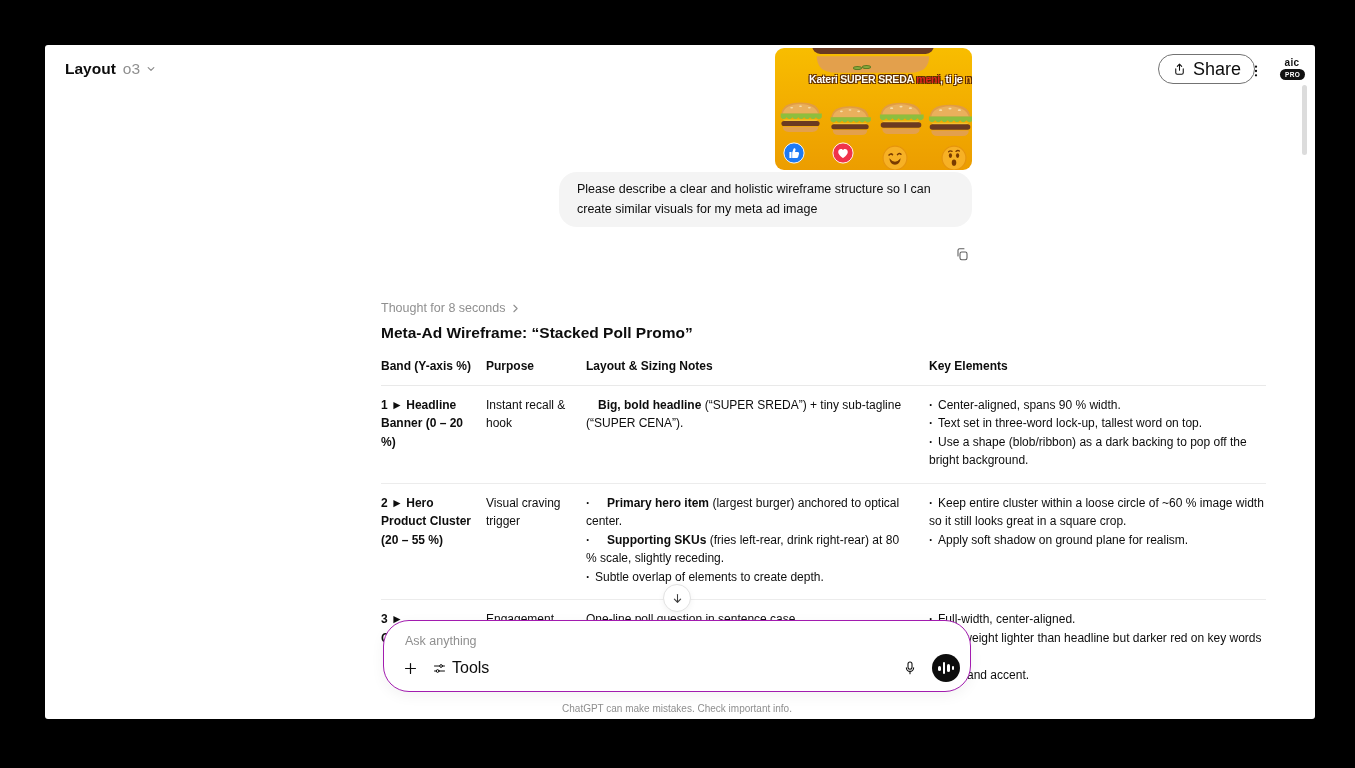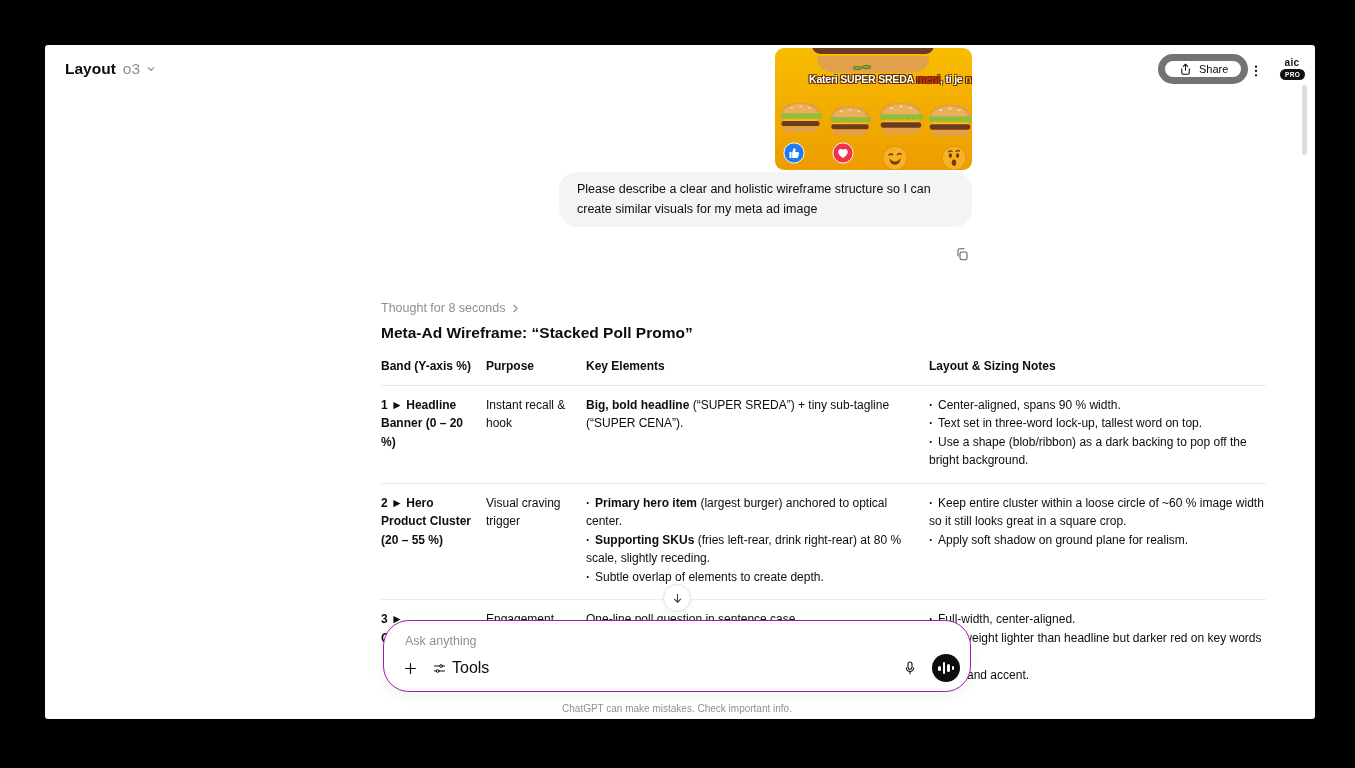--- a/index.html
+++ b/index.html
@@ -5,21 +5,21 @@
   * { margin:0; padding:0; box-sizing:border-box; }
   html,body { background:#000; }
   body { font-family:"Liberation Sans", sans-serif; width:1355px; height:768px; overflow:hidden; }
   .canvas { position:relative; width:1355px; height:768px; background:#000; border-radius:26px; overflow:hidden; }
   .window { position:absolute; left:45px; top:45px; width:1270px; height:674px; background:#fff; border-radius:3px; overflow:hidden; }
 
   
   .model-switcher { position:absolute; left:14px; top:11px; display:flex; align-items:center; gap:4px; padding:4px 6px; border-radius:8px; cursor:pointer; }
   .app-name { font-size:15.5px; font-weight:700; color:#0d0d0d; }
   .model-name { font-size:15.5px; font-weight:400; color:#8f8f8f; margin-left:3px; }
-  .share-btn { position:absolute; left:1113px; top:9px; height:30px; display:flex; align-items:center; gap:6px; padding:0 13px; border:7px solid #737373; border-radius:16px; background:#fff; font-size:11px; color:#0d0d0d; cursor:pointer; }
+  .share-btn { position:absolute; left:1113px; top:9px; height:30px; display:flex; align-items:center; gap:6px; padding:0 13px; border:1px solid #737373; border-radius:16px; background:#fff; font-size:18px; color:#0d0d0d; cursor:pointer; }
   .kebab { position:absolute; left:1198px; top:13px; width:26px; height:26px; display:flex; align-items:center; justify-content:center; cursor:pointer; border-radius:6px; }
   .avatar { position:absolute; left:1232px; top:12px; width:30px; height:30px; cursor:pointer; }
   .avatar .aic { font-size:10px; font-weight:700; letter-spacing:.3px; color:#111; text-align:center; }
   .avatar .pro { position:absolute; left:3px; top:12px; background:#111; color:#fff; font-size:6.5px; font-weight:700; letter-spacing:.4px; padding:2px 5px; border-radius:6px; }
   .scroll-thumb { position:absolute; left:1257px; top:40px; width:5px; height:70px; background:#dcdcdc; border-radius:3px; }
 
   
   .ad { position:absolute; left:730px; top:3px; width:197px; height:122px; border-radius:9px; overflow:hidden; background:linear-gradient(180deg,#f8bd00 0%,#f2ab00 55%,#ec9d00 100%); cursor:pointer; }
   .ad-headline { position:absolute; left:0; top:25px; width:100%; text-align:center; font-size:10.5px; font-weight:800; white-space:nowrap; letter-spacing:-0.2px; text-shadow:-1px -1px 0 #5a2a00, 1px -1px 0 #5a2a00, -1px 1px 0 #5a2a00, 1px 1px 0 #5a2a00; }
   .ad .big-burger { position:absolute; left:23px; top:-76px; }
@@ -39,21 +39,21 @@
   .thead { border-bottom:1px solid #e9e9e9; padding:3px 0 9px; font-weight:700; }
   .thead .hcell { padding-right:13px; }
   .trow { border-bottom:1px solid #ececec; padding:10px 0 13px; }
   .trow:last-child { border-bottom:none; }
   .tcell.col-band { padding-right:13px; font-weight:700; }
   .tcell.col-purpose { padding-right:10px; }
   .tcell.col-key { padding-right:23px; }
   .tcell.col-layout { padding-right:2px; }
   .tline.bullet::before { content:"·"; font-weight:700; margin-right:5px; }
   .tline.indent { padding-left:38px; }
-  .tline .b { font-weight:700; }
+  .tline .b { font-weight:700;margin-left:12px; }
 
   
   .scroll-down-btn { position:absolute; left:618px; top:539px; width:28px; height:28px; border-radius:50%; background:#fff; border:1px solid #e2e2e2; display:flex; align-items:center; justify-content:center; cursor:pointer; z-index:6; box-shadow:0 2px 6px rgba(0,0,0,.05); }
   .composer { position:absolute; left:338px; top:575px; width:588px; height:72px; background:#fff; border:1px solid #a21caf; border-radius:26px; box-shadow:0 4px 14px rgba(0,0,0,.05); z-index:5; }
   .composer .placeholder { position:absolute; left:21px; top:13px; font-size:12.5px; color:#8f8f8f; }
   .composer .bar { position:absolute; left:12px; right:10px; bottom:9px; display:flex; align-items:center; }
   .icon-btn { width:28px; height:28px; display:flex; align-items:center; justify-content:center; border-radius:50%; cursor:pointer; }
   .tools-btn { display:flex; align-items:center; gap:5px; padding:0 8px; height:28px; border-radius:14px; cursor:pointer; font-size:16px; color:#0d0d0d; }
   .spacer { flex:1; }
   .voice-btn { width:28px; height:28px; border-radius:50%; background:#0d0d0d; display:flex; align-items:center; justify-content:center; gap:2px; cursor:pointer; margin-left:8px; }
@@ -177,22 +177,22 @@
           <path d="m9 6 6 6-6 6"></path>
         </svg>
     </div>
 
     <div class="resp-title">Meta-Ad Wireframe: “Stacked Poll Promo”</div>
 
     <div class="rtable">
       <div class="thead">
         <div class="hcell">Band (Y-axis %)</div>
         <div class="hcell">Purpose</div>
+        <div class="hcell">Layout &amp; Sizing Notes</div>
         <div class="hcell">Key Elements</div>
-        <div class="hcell">Layout &amp; Sizing Notes</div>
       </div>
       <div id="table-body">
           <div class="trow">
             <div class="tcell col-band">1 ► Headline Banner (0 – 20 %)</div>
             <div class="tcell col-purpose">Instant recall &amp; hook</div>
             <div class="tcell col-key">
               <div class="tline"><span class="b">Big, bold headline</span><span> (“SUPER SREDA”) + tiny sub-tagline (“SUPER CENA”).</span></div>
             </div>
             <div class="tcell col-layout">
               <div class="tline bullet"><span>Center-aligned, spans 90 % width.</span></div>

